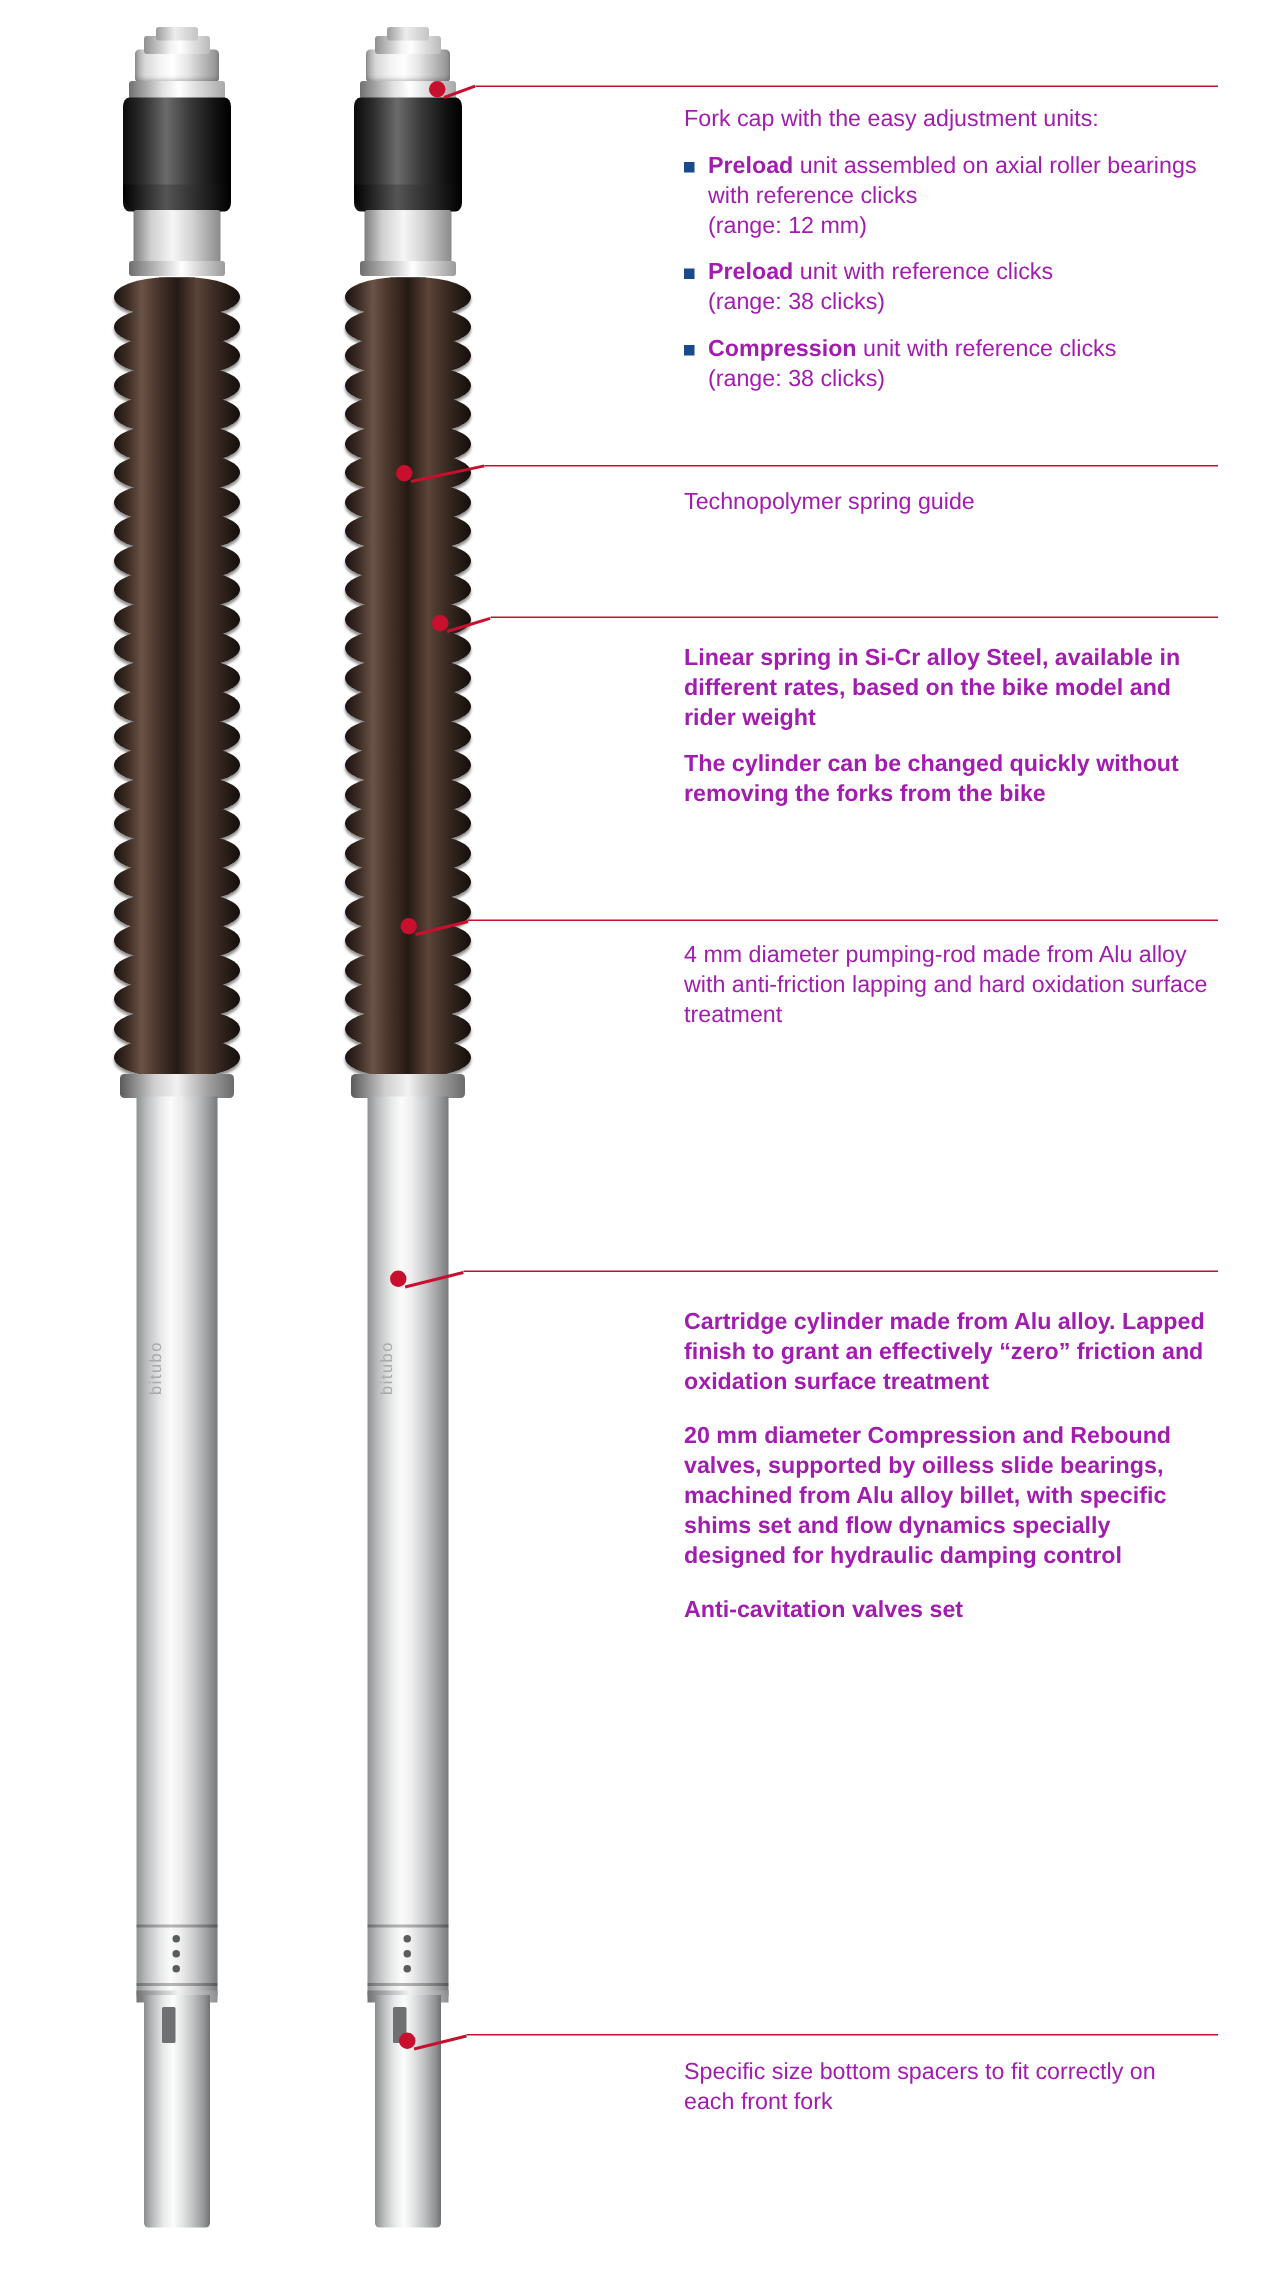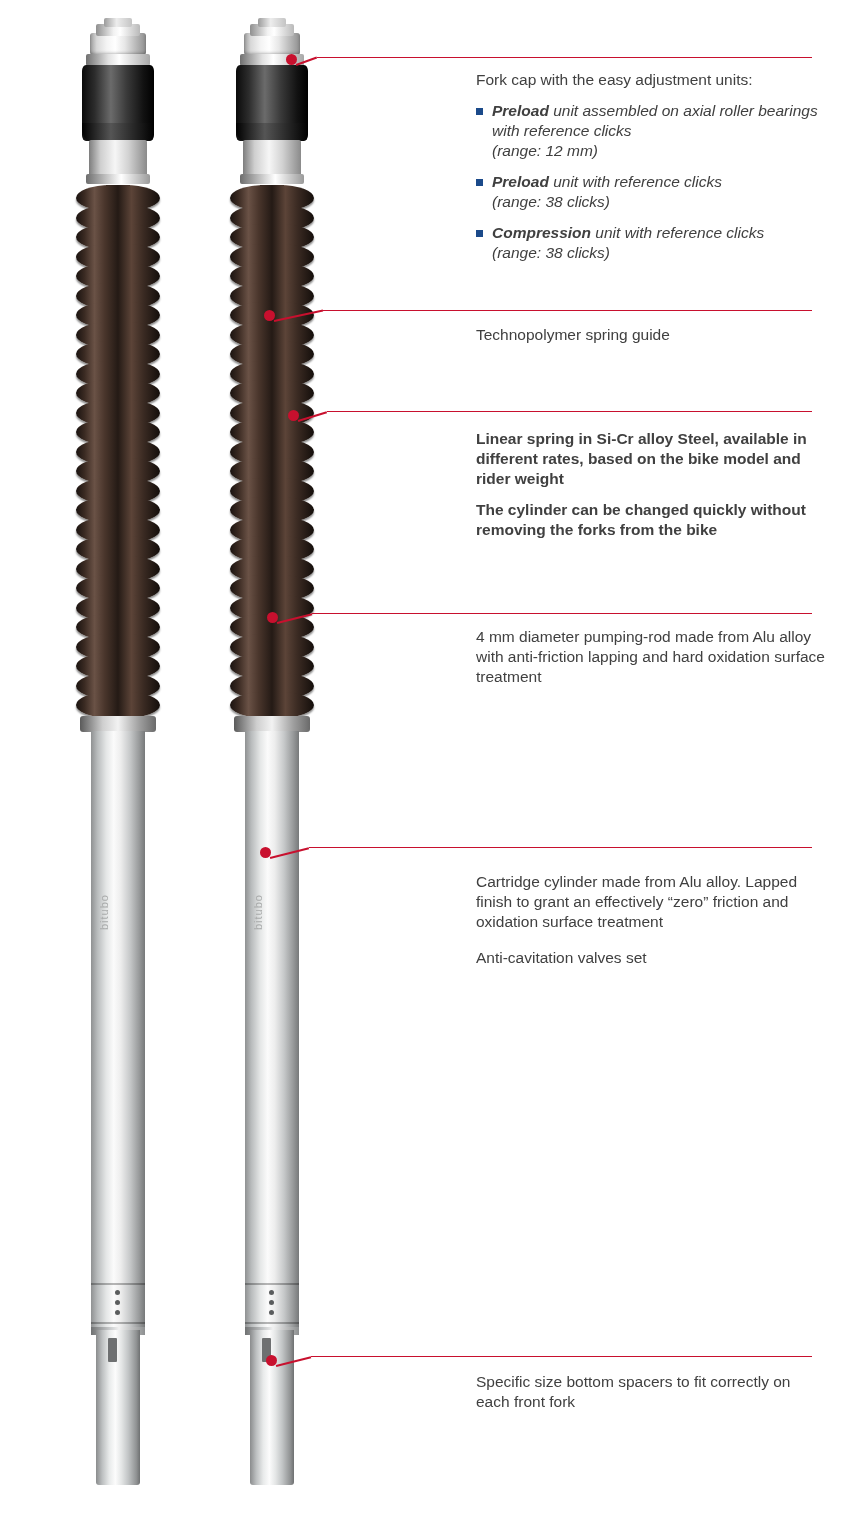--- a/index.html
+++ b/index.html
@@ -235,33 +235,32 @@
     position: absolute;
     width: 11px;
     height: 11px;
     border-radius: 50%;
     background: #c8102e;
   }
 
   
   .callout {
     position: absolute;
-    left: 476px;
+    left: 456px;
     width: 352px;
     font-size: 15.5px;
     line-height: 20px;
-    color: #404040;
+    color: #a21caf;
   }
   .callout p { margin: 0 0 11px 0; }
   .callout p:last-child { margin-bottom: 0; }
   .bullet-line {
     position: relative;
     padding-left: 16px;
     margin: 0;
-    font-style: italic;
   }
   .sq {
     position: absolute;
     left: 0;
     top: 7px;
     width: 7px;
     height: 7px;
     background: #1b4a8a;
   }
   .b { font-weight: bold; }
@@ -426,20 +425,21 @@
 
 <div class="callout" style="top:429px;font-weight:bold;">
   <p>Linear spring in Si-Cr alloy Steel, available in different rates, based on the bike model and rider weight</p>
   <p>The cylinder can be changed quickly without removing the forks from the bike</p>
 </div>
 
 <div class="callout" style="top:627px;">
   <p>4 mm diameter pumping-rod made from Alu alloy with anti-friction lapping and hard oxidation surface treatment</p>
 </div>
 
-<div class="callout" style="top:872px;">
+<div class="callout" style="top:872px;font-weight:bold;">
   <p>Cartridge cylinder made from Alu alloy. Lapped finish to grant an effectively “zero” friction and oxidation surface treatment</p>
+  <p style="margin-top:16px">20 mm diameter Compression and Rebound valves, supported by oilless slide bearings, machined from Alu alloy billet, with specific shims set and flow dynamics specially designed for  hydraulic damping control</p>
   <p style="margin-top:16px">Anti-cavitation valves set</p>
 </div>
 
 <div class="callout" style="top:1372px;">
   <p>Specific size bottom spacers to fit correctly on each front fork</p>
 </div>
 
 </body></html>

